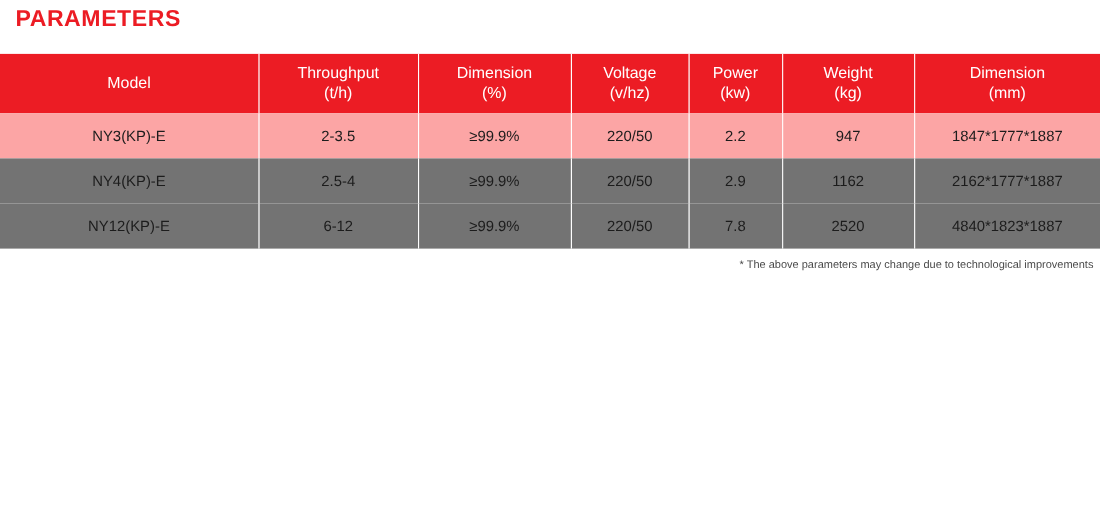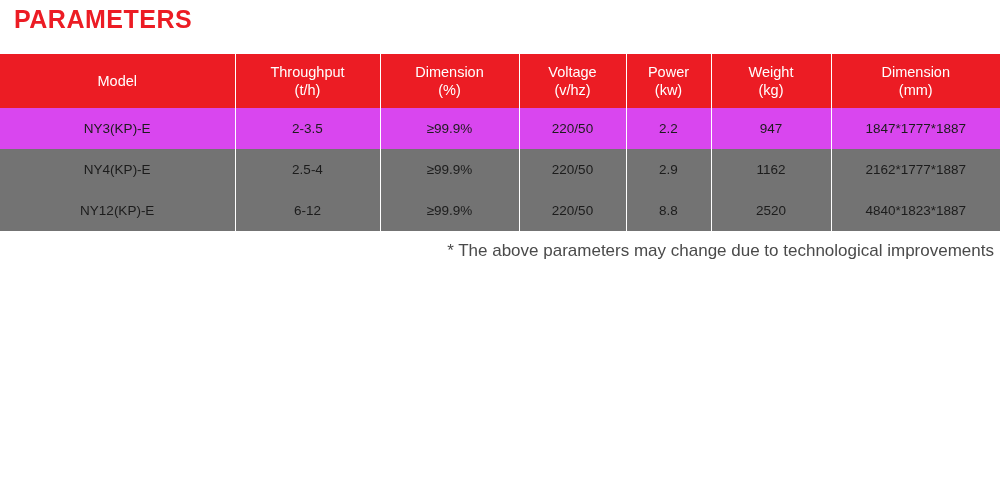--- a/index.html
+++ b/index.html
@@ -14,21 +14,21 @@
     color: #222;
     overflow: hidden;
   }
   .page {
     width: 1000px;
     height: 484px;
     position: relative;
     box-sizing: border-box;
   }
   .title {
-    font-size: 25px;
+    font-size: 21px;
     font-weight: bold;
     color: #ec1c24;
     letter-spacing: 0.5px;
     padding: 6px 0 8px 14px;
     margin: 0;
     line-height: 1.1;
   }
   table.params {
     border-collapse: collapse;
     width: 1000px;
@@ -55,28 +55,28 @@
     color: #1c1c1c;
     padding: 0;
     height: 41px;
     border-right: 1px solid #ffffff;
     vertical-align: middle;
   }
   table.params td:last-child {
     border-right: none;
   }
   tr.row-odd td {
-    background: #d946ef;
+    background: #fca5a5;
   }
   tr.row-even td {
     background: #737373;
   }
   .note {
     text-align: right;
-    font-size: 17px;
+    font-size: 10px;
     color: #4a4a4a;
     padding: 10px 6px 0 0;
     line-height: 1.2;
   }
   col.c-model  { width: 235px; }
   col.c-thr    { width: 145px; }
   col.c-acc    { width: 139px; }
   col.c-volt   { width: 107px; }
   col.c-pow    { width: 85px;  }
   col.c-weight { width: 120px; }
@@ -147,21 +147,21 @@
         <td>220/50</td>
         <td>2.9</td>
         <td>1162</td>
         <td>2162*1777*1887</td>
       </tr>
       <tr class="row-even">
         <td>NY12(KP)-E</td>
         <td>6-12</td>
         <td>≥99.9%</td>
         <td>220/50</td>
-        <td>8.8</td>
+        <td>7.8</td>
         <td>2520</td>
         <td>4840*1823*1887</td>
       </tr>
     </tbody>
   </table>
 
   <div class="note">* The above parameters may change due to technological improvements</div>
 
 </div>
 

